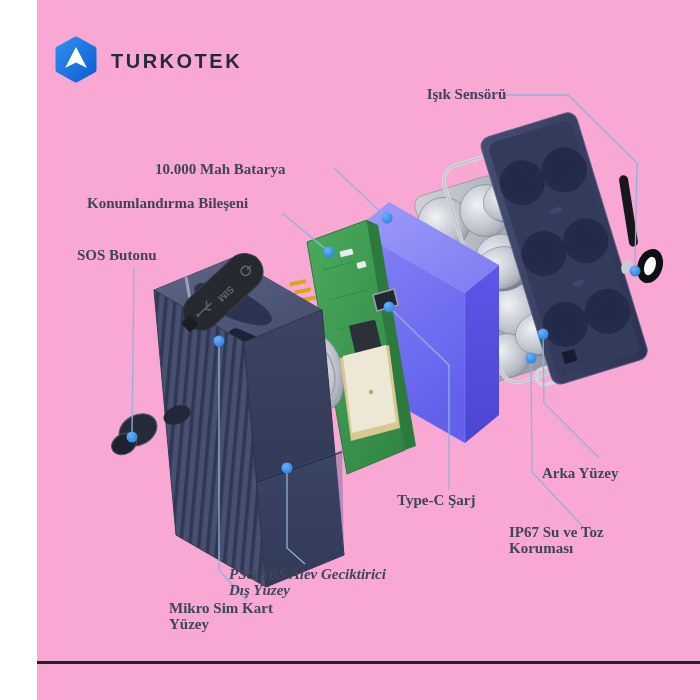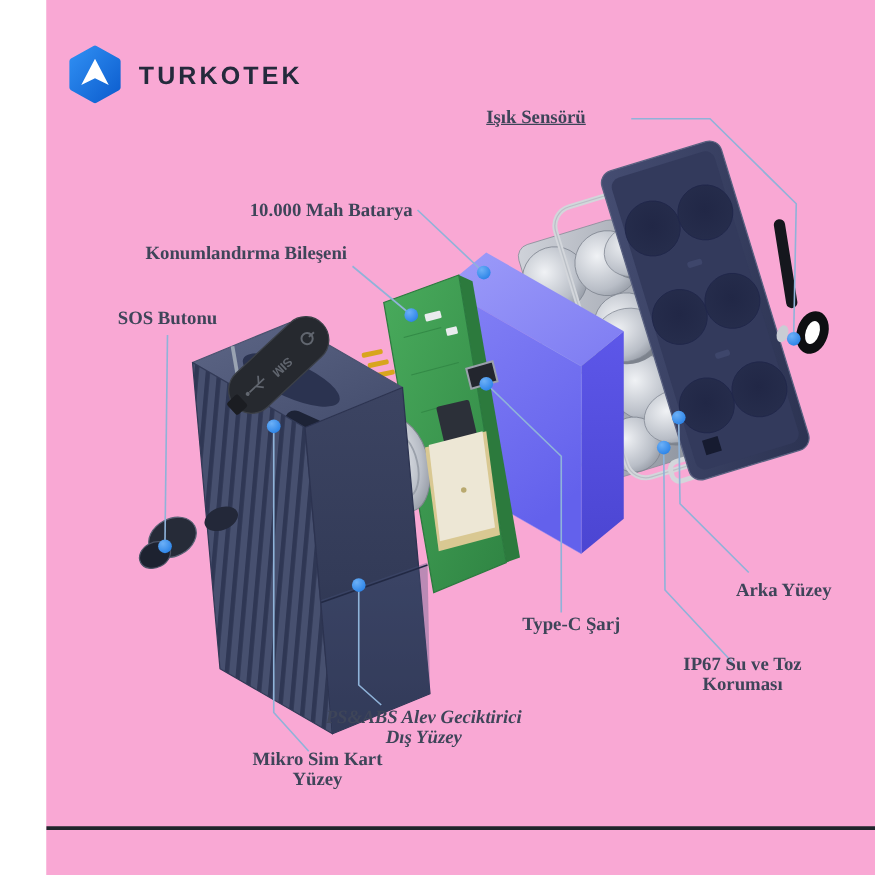--- a/index.html
+++ b/index.html
@@ -5,23 +5,23 @@
   html,body{margin:0;padding:0;background:#ffffff;}
   #stage{position:relative;width:700px;height:700px;background:#f9a8d4;overflow:hidden;
          font-family:"Liberation Sans",sans-serif;margin-left:37px;}
   #diagram-svg{position:absolute;left:0;top:0;}
   
   #brand{position:absolute;left:16px;top:36px;display:flex;align-items:center;}
   #wordmark{position:absolute;left:74px;top:50px;font-size:20px;font-weight:bold;
             letter-spacing:2.5px;color:#242a3c;}
   
   .lbl{position:absolute;font-family:"Liberation Serif","DejaVu Serif",serif;
-       font-weight:bold;font-size:15px;line-height:16px;color:#3e4559;text-align:center;}
+       font-weight:bold;font-size:15px;line-height:16px;color:#3e4559;text-align:left;}
   .lbl span{display:block;}
-  #lbl-isik   {left:352px;top:86px; width:115px;text-align:left;text-decoration:underline;}
+  #lbl-isik   {left:372px;top:86px; width:115px;text-align:center;}
   #lbl-batarya{left:118px;top:161px;width:220px;}
   #lbl-konum  {left:50px; top:195px;width:220px;}
   #lbl-sos    {left:40px; top:247px;width:114px;}
   #lbl-typec  {left:360px;top:492px;width:120px;}
   #lbl-guclu  {left:505px;top:465px;width:170px;}
   #lbl-ip67   {left:472px;top:524px;width:170px;}
   #lbl-psabs  {left:192px;top:566px;width:220px;font-style:italic;}
   #lbl-mikro  {left:132px;top:600px;width:170px;}
   
   #footer-divider{position:absolute;left:0;top:661px;width:700px;height:3px;background:#21252b;}

